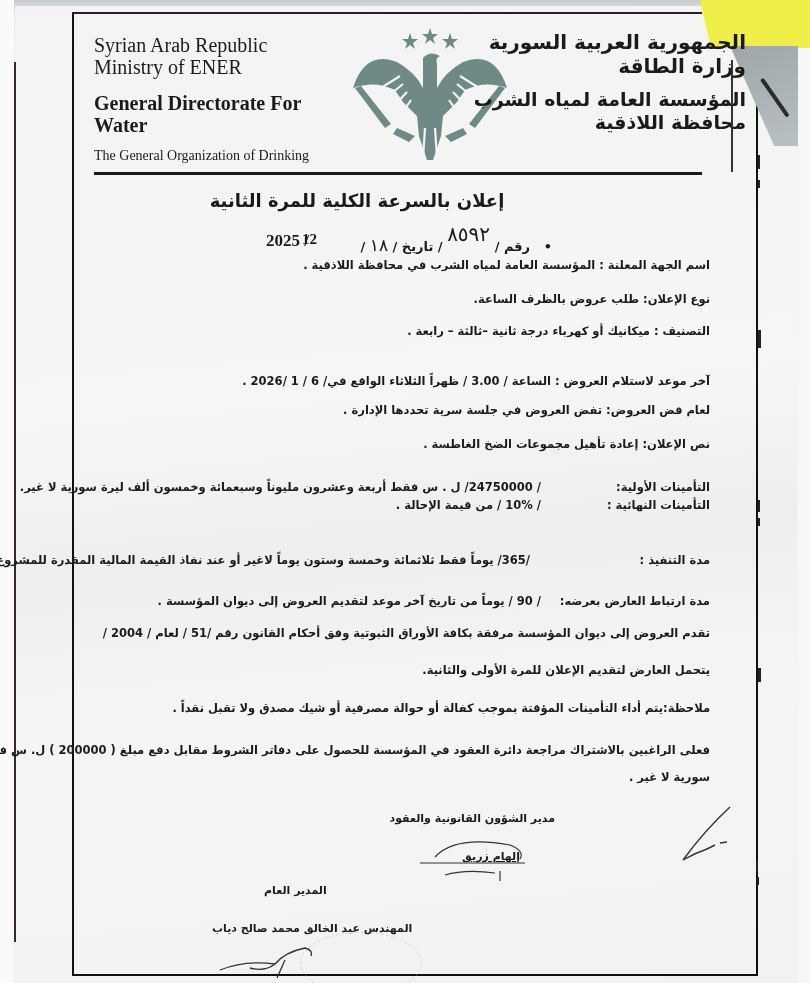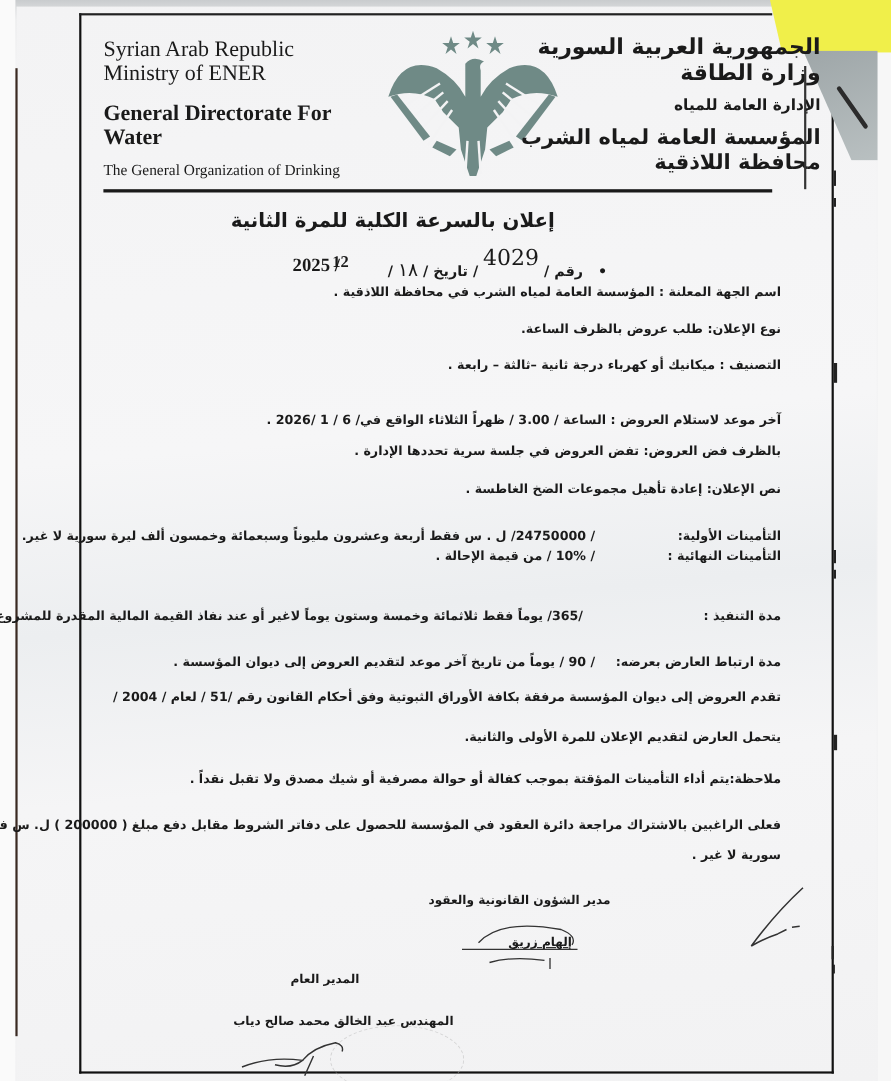--- a/index.html
+++ b/index.html
@@ -117,34 +117,33 @@
     <path d="M10,60 L40,100 L46,96 L16,58 Z"></path>
     <path d="M160,60 L130,100 L124,96 L154,58 Z"></path>
     <path d="M52,100 L70,108 L64,114 L48,106 Z"></path>
     <path d="M118,100 L100,108 L106,114 L122,106 Z"></path>
   </g>
 </svg>
 
 <div class="header-ar">
   <div class="ar-rep">الجمهورية العربية السورية</div>
   <div class="ar-min">وزارة الطاقة</div>
-  <div class="ar-dir">الإدارة العامة للمياه</div>
   <div class="ar-org">المؤسسة العامة لمياه الشرب</div>
   <div class="ar-org" style="margin-top:0">محافظة اللاذقية</div>
 </div>
 
 <div class="header-vrule"></div>
 <div class="header-rule"></div>
 
 <div class="title">إعلان بالسرعة الكلية للمرة الثانية</div>
 
 <div class="ref-line">
   <span>•&nbsp;&nbsp;</span>
   <span>رقم /</span>
-  <span class="ref-hand">4029</span>
+  <span class="ref-hand">٨٥٩٢</span>
   <span>/ تاريخ /</span>
   <span class="ref-hand" style="top:0;font-size:17px">١٨</span>
   <span>/</span>
 </div>
 <div class="date-month">12</div>
 <div class="date-year">2025 /</div>
 
 <div class="row" style="top:258px">
   <span class="lbl">اسم الجهة المعلنة :</span>
   <span>المؤسسة العامة لمياه الشرب في محافظة اللاذقية .</span>
@@ -155,21 +154,21 @@
 </div>
 <div class="row" style="top:324px">
   <span class="lbl">التصنيف :</span>
   <span>ميكانيك أو كهرباء درجة ثانية –ثالثة – رابعة .</span>
 </div>
 <div class="row" style="top:374px">
   <span class="lbl">آخر موعد لاستلام العروض :</span>
   <span>الساعة / 3.00 / ظهراً الثلاثاء الواقع في/ 6 / 1 /2026 .</span>
 </div>
 <div class="row" style="top:403px">
-  <span class="lbl">بالظرف فض العروض:</span>
+  <span class="lbl">لعام فض العروض:</span>
   <span>تفض العروض في جلسة سرية تحددها الإدارة .</span>
 </div>
 <div class="row" style="top:437px">
   <span class="lbl">نص الإعلان:</span>
   <span>إعادة تأهيل مجموعات الضخ الغاطسة .</span>
 </div>
 <div class="row" style="top:480px">
   <span class="lbl-wide">التأمينات الأولية:</span>
   <span>/ 24750000/ ل . س فقط أربعة وعشرون مليوناً وسبعمائة وخمسون ألف ليرة سورية لا غير.</span>
 </div>

